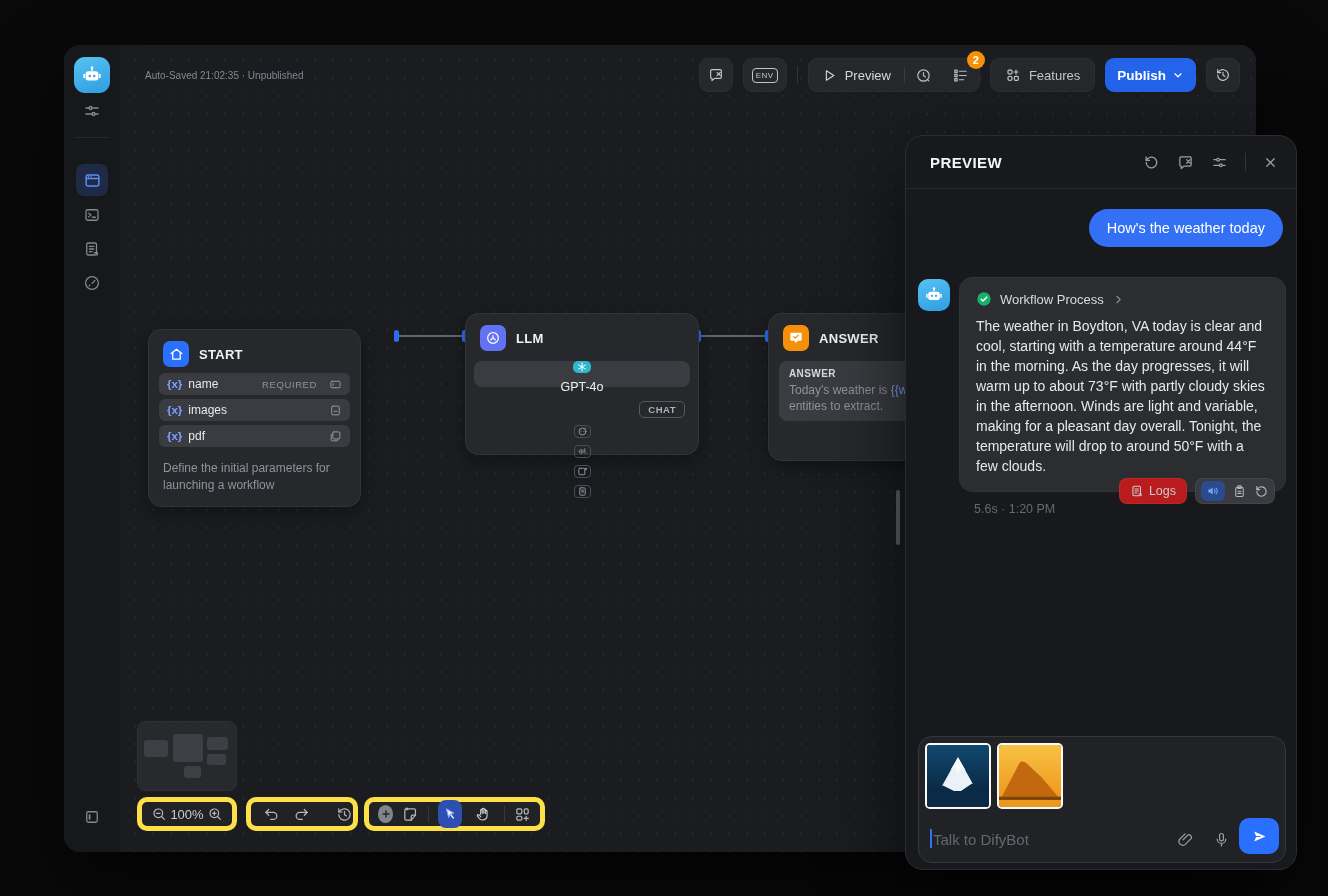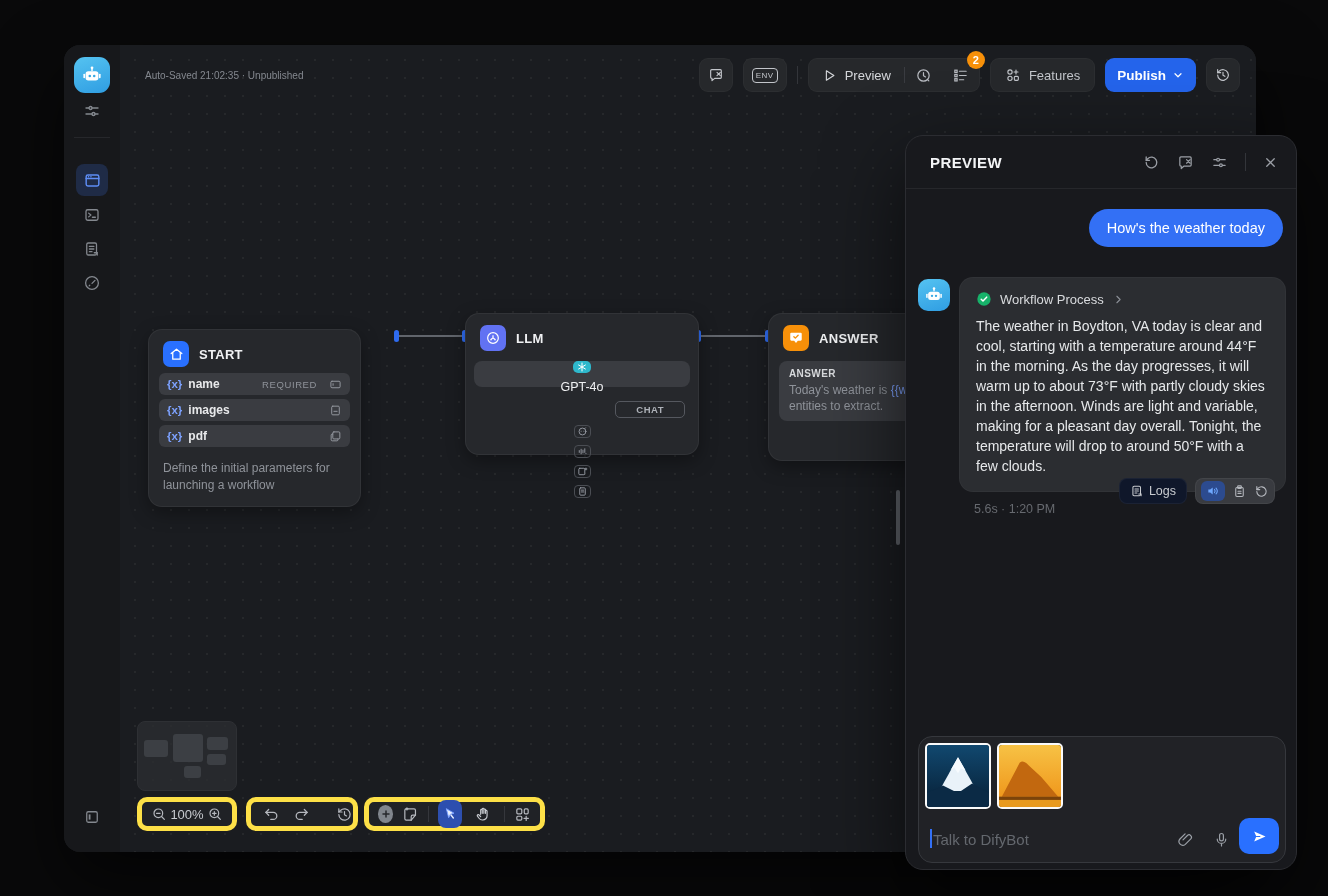--- a/index.html
+++ b/index.html
@@ -38,29 +38,29 @@
   
   .node { position:absolute; background:#26282c; border:1px solid rgba(255,255,255,.055); border-radius:14px; box-shadow:0 6px 18px rgba(0,0,0,.35); z-index:3; }
   .node-head { display:flex; align-items:center; gap:10px; padding:11px 14px 6px; }
   .node-ic { width:26px; height:26px; border-radius:7px; display:flex; align-items:center; justify-content:center; flex:0 0 auto; }
   .node-title { font-size:13px; font-weight:bold; color:#f0f1f3; letter-spacing:.3px; }
   .n-start .node-ic { background:#2970ff; }
   .n-llm .node-ic { background:#6172f3; }
   .n-answer .node-ic { background:#f79009; }
   .field-row { height:22px; margin:0 10px 4px; background:#3a3c41; border-radius:6px; display:flex; align-items:center; gap:6px; padding:0 8px; }
   .fvar { color:#7da2ff; font-size:11.5px; font-weight:bold; }
-  .fname { color:#e8e9eb; font-size:12px;font-weight:bold; }
+  .fname { color:#e8e9eb; font-size:12px; }
   .ftag { margin-left:auto; color:#8f939a; font-size:9.5px; letter-spacing:.6px; }
   .fic { color:#9599a0; display:flex; margin-left:auto; }
   .ftag + .fic { margin-left:6px; }
   .node-desc { padding:9px 14px 12px; font-size:12px; line-height:16.5px; color:#8f939a; }
   .model-row { height:26px; margin:4px 8px 0; background:#3a3c41; border-radius:8px; display:flex; align-items:center; gap:7px; padding:0 5px;flex-direction:column; }
   .model-ic { width:18px; height:18px; border-radius:5px; background:#2eb8cc; display:flex; align-items:center; justify-content:center; }
   .model-name { color:#f0f1f3; font-size:12.5px; }
-  .chat-pill { margin-left:auto; border:1px solid #55585f; border-radius:5px; color:#aeb2b9; font-size:9.5px; font-weight:bold; letter-spacing:.5px; padding:2px 20px; }
+  .chat-pill { margin-left:auto; border:1px solid #55585f; border-radius:5px; color:#aeb2b9; font-size:9.5px; font-weight:bold; letter-spacing:.5px; padding:2px 8px; }
   .cap-ic { width:17px; height:17px; border:1px solid #4a4d53; border-radius:4px; color:#999ea6; display:flex; align-items:center; justify-content:center; }
   .ans-box { margin:4px 10px 10px; background:#3a3c41; border-radius:8px; padding:7px 10px; overflow:hidden; }
   .ans-label { font-size:10px; font-weight:bold; letter-spacing:.4px; color:#d7d9dc; margin-bottom:3px; }
   .ans-text { font-size:12px; line-height:16px; color:#8f939a; white-space:nowrap; }
   .ans-var { color:#7da2ff; }
   .edge { position:absolute; height:2px; background:#61656c; z-index:2; }
   .edge-handle { position:absolute; width:5px; height:12px; border-radius:2.5px; background:#2e6bf0; z-index:2; }
   .canvas-scrollbar { position:absolute; left:832px; top:445px; width:4px; height:55px; border-radius:2px; background:#5d6167; z-index:4; }
 
   
@@ -81,21 +81,21 @@
   .panel-head { position:absolute; left:0; right:0; top:0; height:53px; display:flex; align-items:center; padding:0 18px 0 24px; border-bottom:1px solid #26272b; }
   .panel-title { font-size:15px; font-weight:bold; letter-spacing:.4px; color:#f3f4f6; }
   .ph-icons { margin-left:auto; display:flex; align-items:center; gap:17px; color:#9b9fa6; }
   .user-bubble { position:absolute; right:13px; top:73px; max-width:300px; background:#3370f5; border-radius:22px; padding:11px 18px; color:#fff; font-size:14.5px; }
   .bot-avatar { position:absolute; left:12px; top:143px; width:32px; height:32px; border-radius:10px; background:linear-gradient(160deg,#55c3f1,#2f9de2); display:flex; align-items:center; justify-content:center; }
   .bot-card { position:absolute; left:53px; top:141px; width:327px; background:#2b2d31; border:1px solid rgba(255,255,255,.03); border-radius:14px; padding:13px 16px 15px; }
   .proc-row { display:flex; align-items:center; gap:8px; color:#d9dbde; font-size:13px; }
   .proc-chevron { color:#8b8f96; display:flex; }
   .bot-text { margin-top:9px; font-size:14px; line-height:20px; color:#e6e8ea; }
   .card-actions { position:absolute; right:10px; bottom:-13px; display:flex; gap:8px; }
-  .logs-btn { height:26px; background:#0f172a; border:1px solid rgba(255,255,255,.05); border-radius:8px; display:flex; align-items:center; gap:5px; padding:0 10px; color:#c9ccd0; font-size:12.5px; }
+  .logs-btn { height:26px; background:#b91c1c; border:1px solid rgba(255,255,255,.05); border-radius:8px; display:flex; align-items:center; gap:5px; padding:0 10px; color:#c9ccd0; font-size:12.5px; }
   .act-cluster { height:26px; background:#393b40; border:1px solid rgba(255,255,255,.05); border-radius:8px; display:flex; align-items:center; gap:7px; padding:0 5px; color:#b4b7bd; }
   .spk-pill { width:24px; height:20px; border-radius:6px; background:#2c4b8f; color:#6ea8ff; display:flex; align-items:center; justify-content:center; }
   .msg-meta { position:absolute; left:68px; top:366px; font-size:12.5px; color:#66696f; }
 
   .chat-input-box { position:absolute; left:12px; top:600px; width:368px; height:127px; background:#212226; border:1.5px solid #36383d; border-radius:14px; }
   .thumb { position:absolute; top:6px; width:66px; height:66px; border:2px solid #fafafa; border-radius:5px; overflow:hidden; }
   .thumb svg { display:block; }
   .caret { position:absolute; left:11px; top:92px; width:2px; height:19px; background:#3370f5; }
   .chat-input { position:absolute; left:14px; top:88px; width:230px; height:28px; background:transparent; border:none; outline:none; color:#ef4444; font-size:15px; font-family:"Liberation Sans",sans-serif; }
   .chat-input::placeholder { color:#64686e; }

